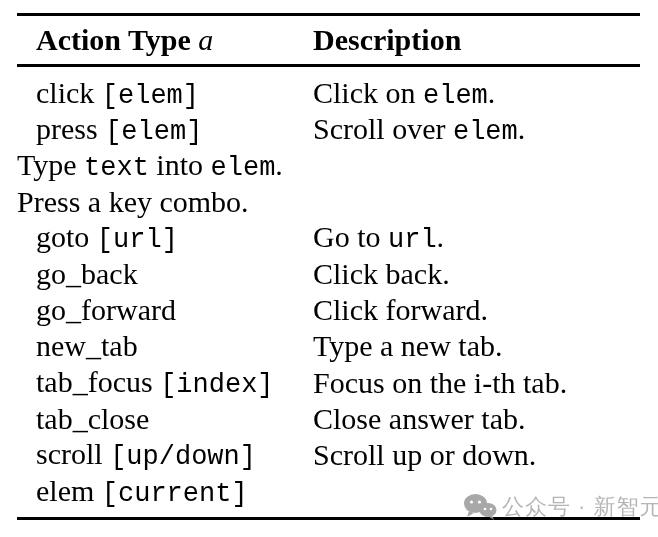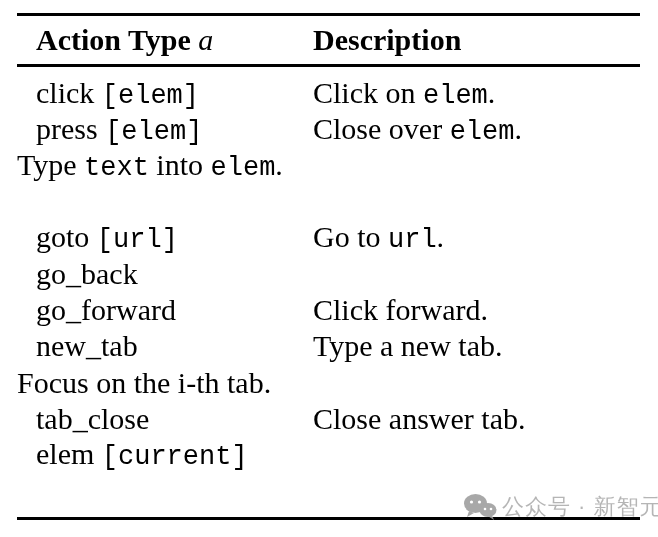--- a/index.html
+++ b/index.html
@@ -92,48 +92,55 @@
 
   <div class="rule rule-mid"></div>
 
   <div class="tbody">
       <div class="row">
         <div class="cell c1"><span class="f-r">click </span><span class="f-m">[elem]</span></div>
         <div class="cell c2"><span class="f-r">Click on </span><span class="f-m">elem</span><span class="f-r">.</span></div>
       </div>
       <div class="row">
         <div class="cell c1"><span class="f-r">press </span><span class="f-m">[elem]</span></div>
-        <div class="cell c2"><span class="f-r">Close over </span><span class="f-m">elem</span><span class="f-r">.</span></div>
+        <div class="cell c2"><span class="f-r">Scroll over </span><span class="f-m">elem</span><span class="f-r">.</span></div>
       </div>
       <div class="row">
         <div class="cell c2"><span class="f-r">Type </span><span class="f-m">text</span><span class="f-r"> into </span><span class="f-m">elem</span><span class="f-r">.</span></div>
       </div>
       <div class="row">
+        <div class="cell c2"><span class="f-r">Press a key combo.</span></div>
       </div>
       <div class="row">
         <div class="cell c1"><span class="f-r">goto </span><span class="f-m">[url]</span></div>
         <div class="cell c2"><span class="f-r">Go to </span><span class="f-m">url</span><span class="f-r">.</span></div>
       </div>
       <div class="row">
         <div class="cell c1"><span class="f-r">go_back</span></div>
+        <div class="cell c2"><span class="f-r">Click back.</span></div>
       </div>
       <div class="row">
         <div class="cell c1"><span class="f-r">go_forward</span></div>
         <div class="cell c2"><span class="f-r">Click forward.</span></div>
       </div>
       <div class="row">
         <div class="cell c1"><span class="f-r">new_tab</span></div>
         <div class="cell c2"><span class="f-r">Type a new tab.</span></div>
       </div>
       <div class="row">
+        <div class="cell c1"><span class="f-r">tab_focus </span><span class="f-m">[index]</span></div>
         <div class="cell c2"><span class="f-r">Focus on the i-th tab.</span></div>
       </div>
       <div class="row">
         <div class="cell c1"><span class="f-r">tab_close</span></div>
         <div class="cell c2"><span class="f-r">Close answer tab.</span></div>
+      </div>
+      <div class="row">
+        <div class="cell c1"><span class="f-r">scroll </span><span class="f-m">[up/down]</span></div>
+        <div class="cell c2"><span class="f-r">Scroll up or down.</span></div>
       </div>
       <div class="row">
         <div class="cell c1"><span class="f-r">elem </span><span class="f-m">[current]</span></div>
       </div>
     </div>
 
   <div class="rule rule-bottom"></div>
 
   <div class="watermark">
     <svg width="34" height="28" viewBox="0 0 34 28">

